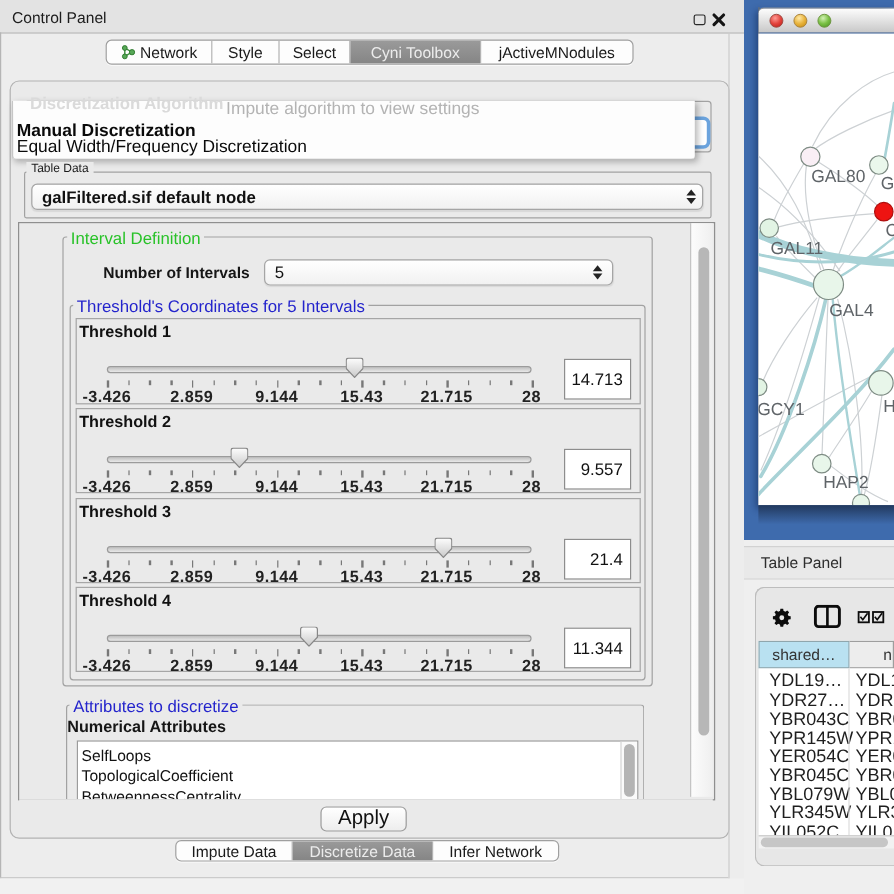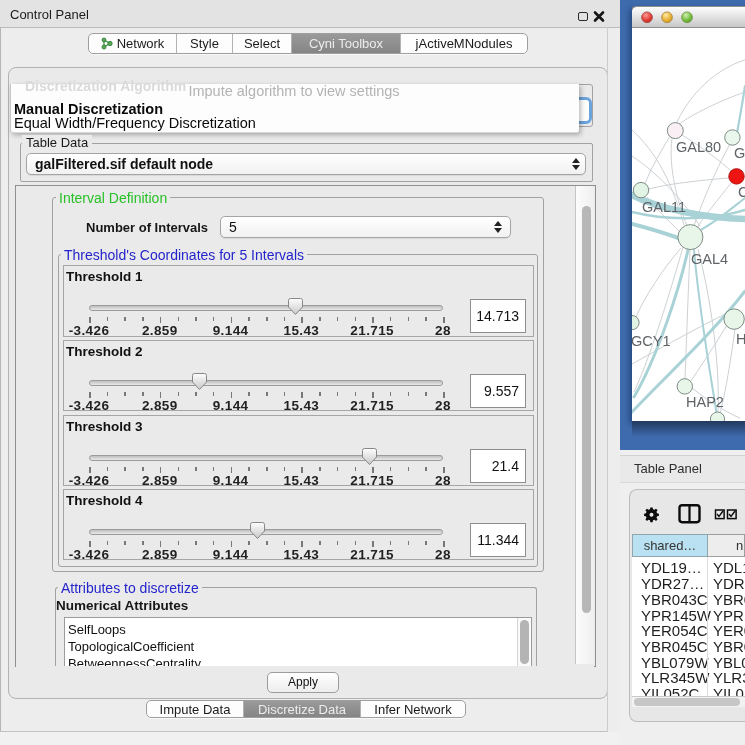--- a/index.html
+++ b/index.html
@@ -53,21 +53,21 @@
 
 <div class="groupbox" style="left:20px;top:84px;width:571px;height:41px;"></div>
 <div class="abs" style="left:430px;top:97px;width:156px;height:21px;border:3px solid #6ba3dd;border-radius:6px;background:#fff;"></div>
 
 <div class="abs" style="left:10px;top:84px;width:568px;height:48px;background:#fdfdfd;border-left:1px solid #c6c6c6;border-bottom:1px solid #d8d8d8;box-shadow:2px 2px 5px rgba(0,0,0,0.28);border-radius:0 0 3px 3px;"></div>
 <div class="lbl" style="left:25px;top:78px;font-size:14px;font-weight:bold;color:#dadada;">Discretization Algorithm</div>
 <div class="lbl" style="left:10px;top:83px;width:568px;text-align:center;font-size:14.5px;color:#b3b3b3;">Impute algorithm to view settings</div>
 <div class="lbl" style="left:14px;top:100.5px;font-size:14.5px;font-weight:bold;color:#0a0a0a;">Manual Discretization</div>
 <div class="lbl" style="left:14px;top:115px;font-size:14.5px;color:#0a0a0a;">Equal Width/Frequency Discretization</div>
 
-<div class="lbl" style="left:22px;top:135px;font-size:13px;color:#1a1a1a;background:#eaeaea;padding:0 4px;z-index:3;">Table Data</div>
+<div class="lbl" style="left:22px;top:135px;font-size:10px;color:#1a1a1a;background:#eaeaea;padding:0 4px;z-index:3;">Table Data</div>
 <div class="groupbox" style="left:20px;top:143px;width:571px;height:37px;border-radius:2px;"></div>
 <div class="combo" style="left:26px;top:153px;width:558px;height:20px;">
  <div class="ct" style="top:2px;font-weight:bold;">galFiltered.sif default node</div>
  <div class="spin up" style="right:5px;top:4px;"></div>
  <div class="spin dn" style="right:5px;top:11px;"></div>
 </div>
 
 <div class="abs" style="left:15px;top:185px;width:579px;height:480px;border:1px solid #8f8f8f;background:#eaeaea;"></div>
 <div class="abs" style="left:575px;top:186px;width:18px;height:478px;background:linear-gradient(90deg,#fcfcfc,#efefef);border-left:1px solid #c4c4c4;"></div>
 <div class="abs" style="left:582px;top:206px;width:9px;height:407px;background:#b7b7b7;border-radius:5px;"></div>
@@ -252,21 +252,21 @@
 <div class="abs" style="left:64px;top:617px;width:466px;height:48px;background:#fff;border:1px solid #9b9b9b;overflow:hidden;">
  <div class="lbl" style="left:3px;top:4px;font-size:13px;color:#111;">SelfLoops</div>
  <div class="lbl" style="left:3px;top:21px;font-size:13px;color:#111;">TopologicalCoefficient</div>
  <div class="lbl" style="left:3px;top:38px;font-size:13px;color:#111;">BetweennessCentrality</div>
  <div class="abs" style="right:0;top:0;width:13px;height:48px;background:#fafafa;border-left:1px solid #d5d5d5;"></div>
  <div class="abs" style="right:2px;top:2px;width:9px;height:44px;background:#b4b4b4;border-radius:5px;"></div>
 </div>
 
 <div class="abs" style="left:16px;top:666px;width:578px;height:30px;background:#eaeaea;"></div>
 
-<div class="abs" style="left:267px;top:672px;width:70px;height:19px;background:linear-gradient(#ffffff,#ededed);border:1px solid #9d9d9d;border-radius:5px;text-align:center;font-size:12px;color:#111;line-height:18px;">Apply</div>
+<div class="abs" style="left:267px;top:672px;width:70px;height:19px;background:linear-gradient(#ffffff,#ededed);border:1px solid #9d9d9d;border-radius:5px;text-align:center;font-size:17px;color:#111;line-height:18px;">Apply</div>
 
 <div class="seg" style="left:146px;top:700px;height:16px;">
  <div style="width:96px;">Impute Data</div>
  <div class="on" style="width:116px;">Discretize Data</div>
  <div style="width:104px;">Infer Network</div>
 </div>
 
 <div class="abs" style="left:0;top:27px;width:1px;height:705px;background:#b5b5b5;"></div>
 
 <div class="abs" style="left:0;top:731px;width:607px;height:1px;background:#c2c2c2;"></div>

